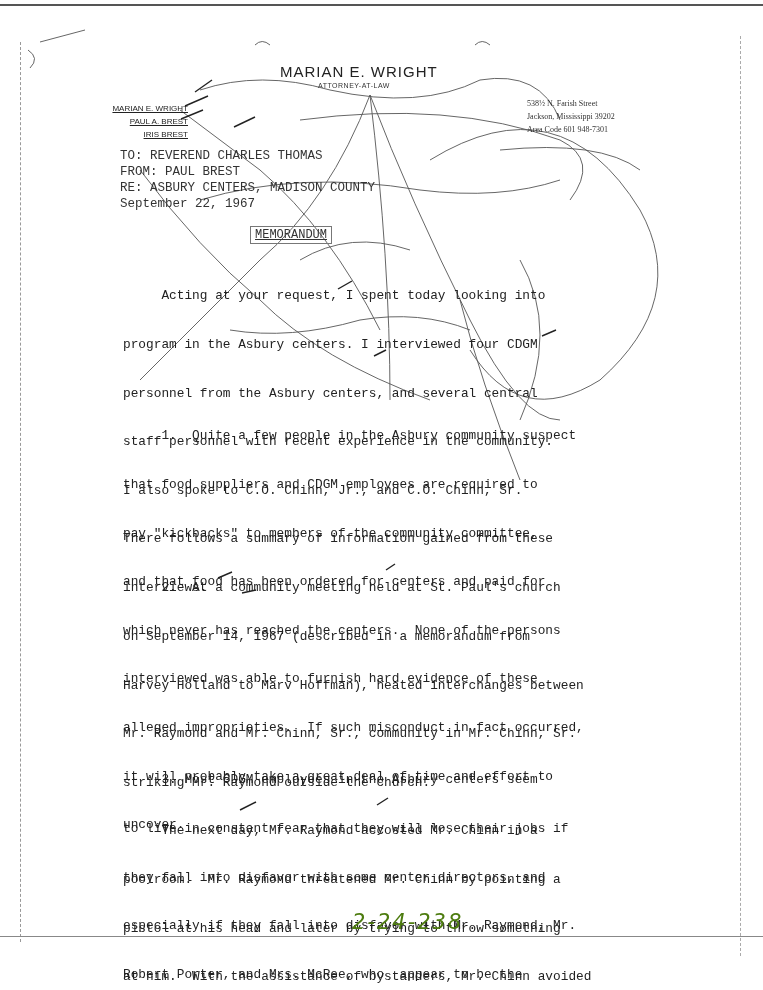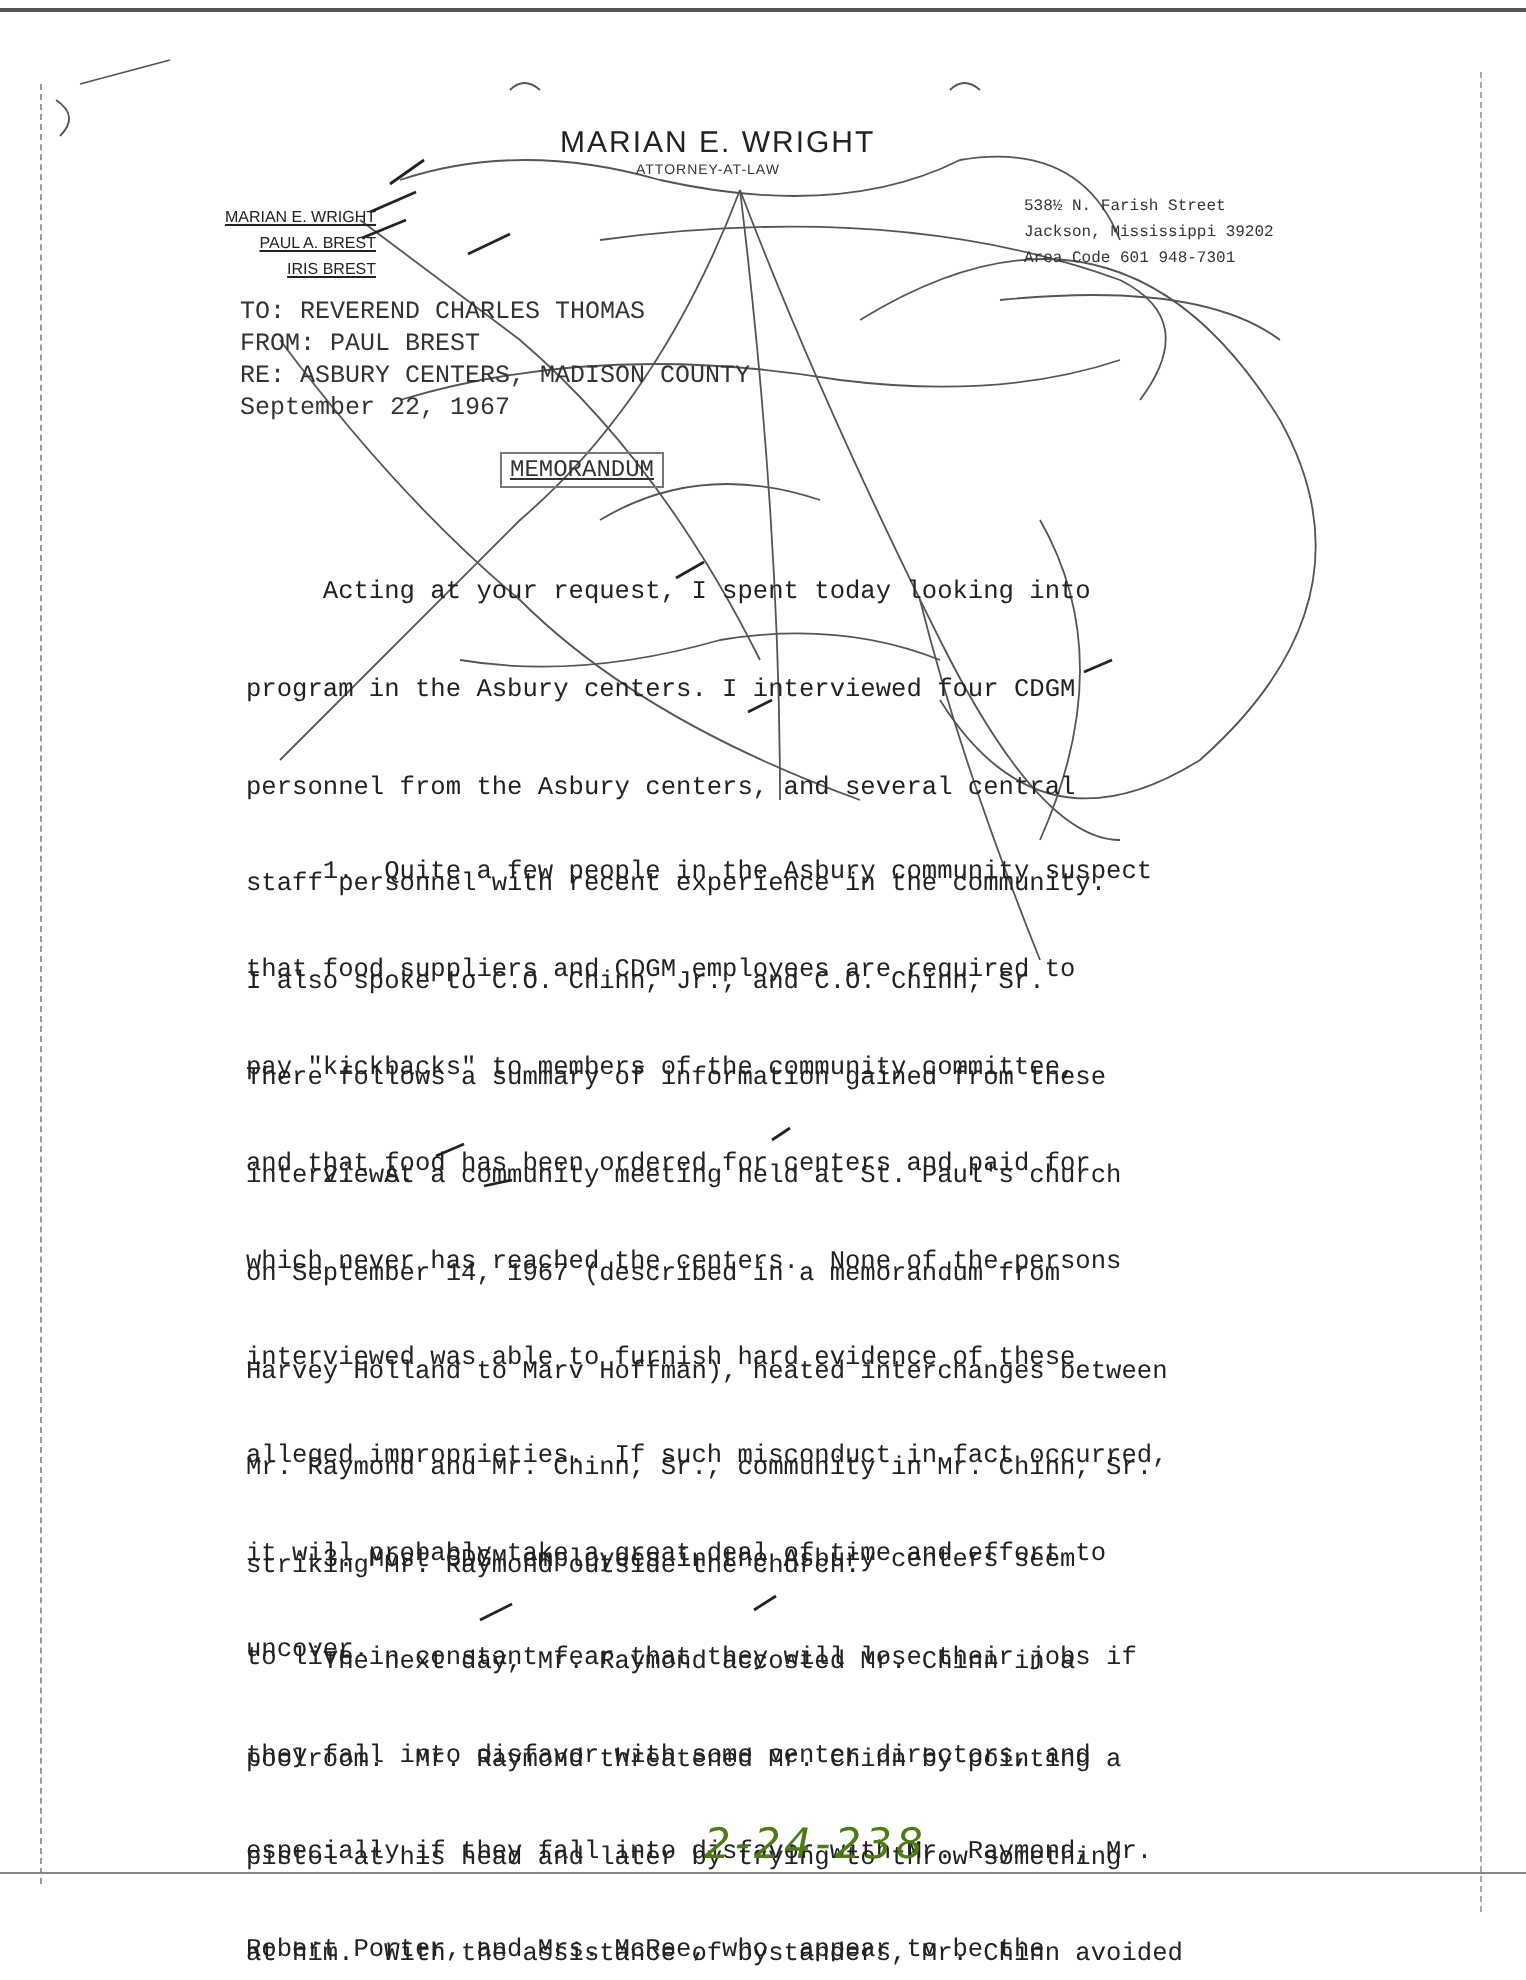--- a/index.html
+++ b/index.html
@@ -6,21 +6,21 @@
   body { width: 763px; height: 990px; position: relative; overflow: hidden; font-family: "Liberation Mono", "DejaVu Sans Mono", monospace; color: #222; }
   .top-rule { position: absolute; left: 0; top: 4px; width: 763px; height: 2px; background: #555; }
   .left-rule { position: absolute; left: 20px; top: 42px; width: 1px; height: 900px; border-left: 1px dashed #999; }
   .right-rule { position: absolute; left: 740px; top: 36px; width: 1px; height: 920px; border-left: 1px dashed #aaa; }
   .bottom-rule { position: absolute; left: 0; top: 936px; width: 763px; height: 1px; background: #888; }
   .scribbles { position: absolute; left: 0; top: 0; width: 763px; height: 990px; pointer-events: none; }
   .letterhead-name { position: absolute; left: 280px; top: 63px; font-family: "Liberation Sans", sans-serif; font-size: 15px; letter-spacing: 1px; color: #222; }
   .letterhead-sub { position: absolute; left: 318px; top: 82px; font-family: "Liberation Sans", sans-serif; font-size: 7px; letter-spacing: 0.5px; color: #333; }
   .partners { position: absolute; left: 88px; top: 102px; font-family: "Liberation Sans", sans-serif; font-size: 8px; text-align: right; width: 100px; line-height: 13px; }
   .partners div { text-decoration: underline; }
-  .address { position: absolute; left: 512px; top: 97px; font-family: Liberation Mono, monospace; font-size: 8px; line-height: 13px; color: #333; }
+  .address { position: absolute; left: 527px; top: 97px; font-family: Liberation Serif, serif; font-size: 8px; line-height: 13px; color: #333; }
   .header-block { position: absolute; left: 120px; top: 148px; font-size: 12.5px; line-height: 16px; color: #333; }
   .memo-title { position: absolute; left: 250px; top: 226px; font-size: 12px; text-decoration: underline; border: 1px solid #777; padding: 1px 4px; color: #333; }
   .para { position: absolute; left: 123px; font-size: 12.8px; line-height: 16.2px; white-space: pre; color: #222; }
   .doc-number { position: absolute; left: 352px; top: 910px; font-family: "DejaVu Sans", sans-serif; font-size: 21px; letter-spacing: 2px; color: #4d7c0f; font-style: italic; }
 </style>
 </head>
 <body>
 
 <div class="top-rule"></div>
 <div class="left-rule"></div>

